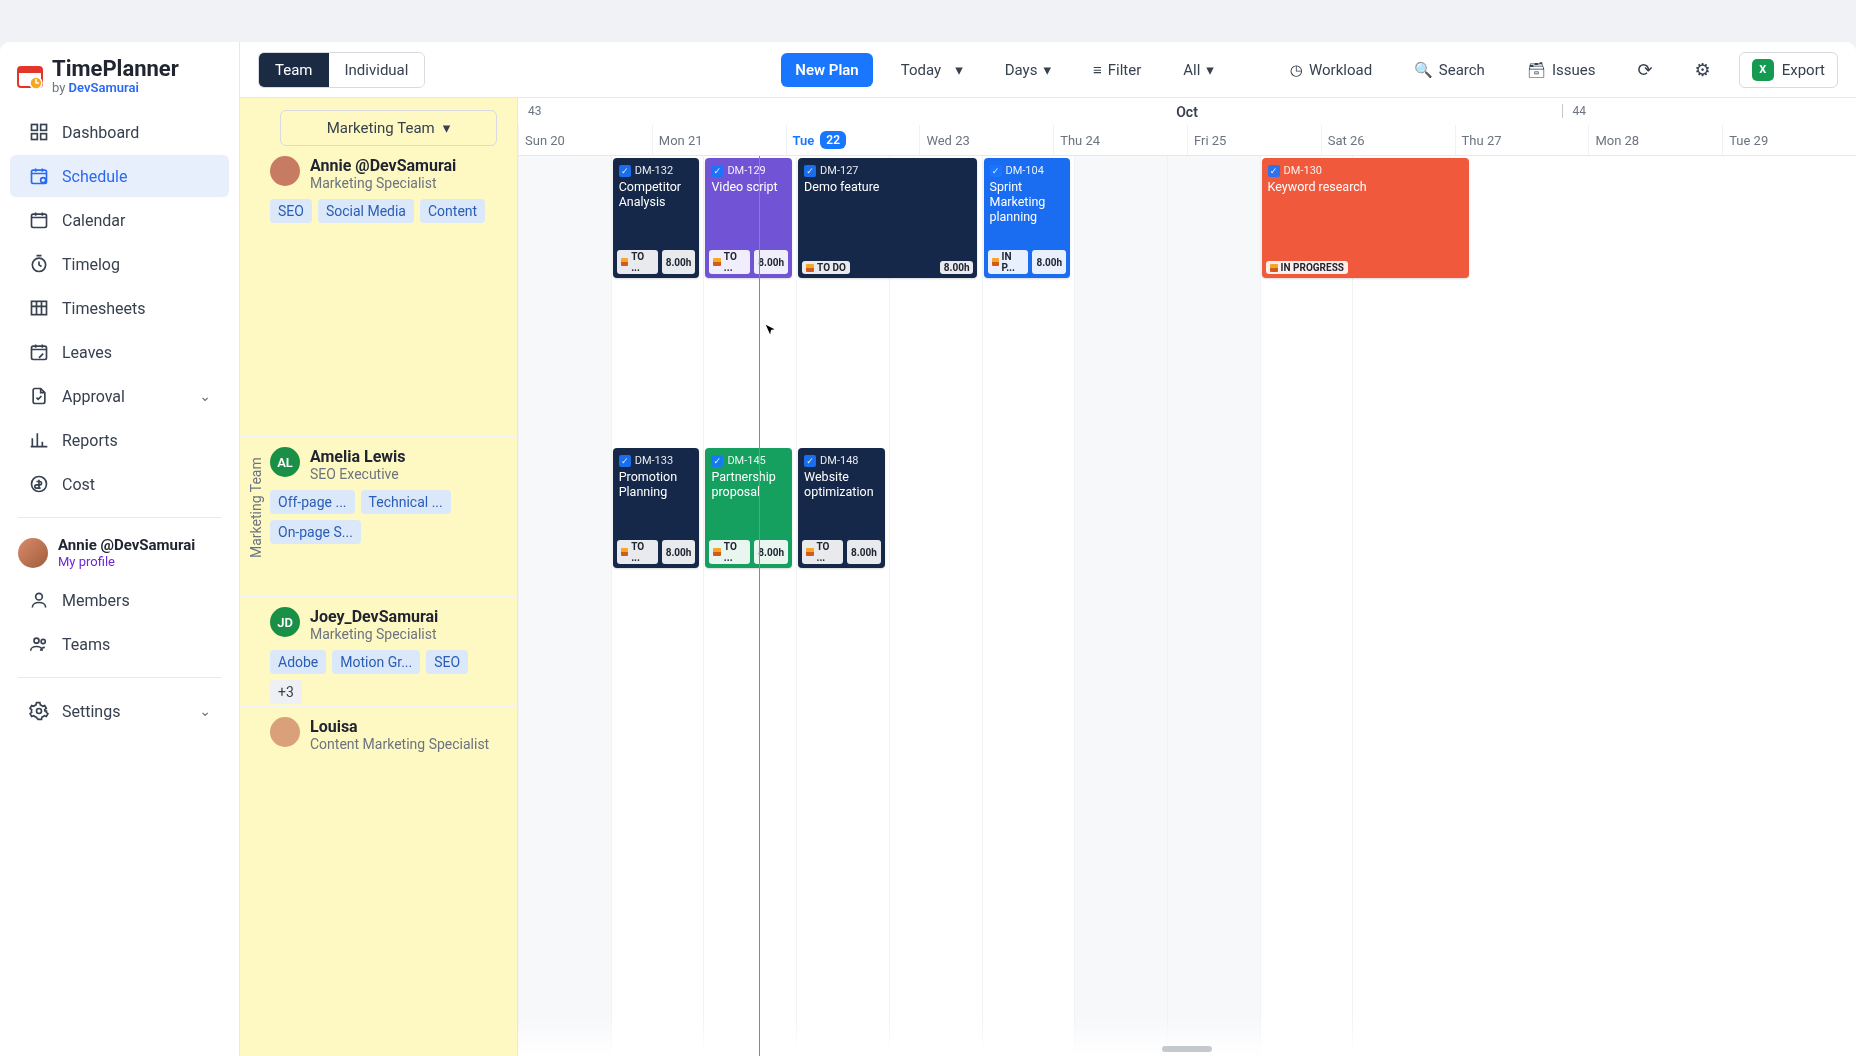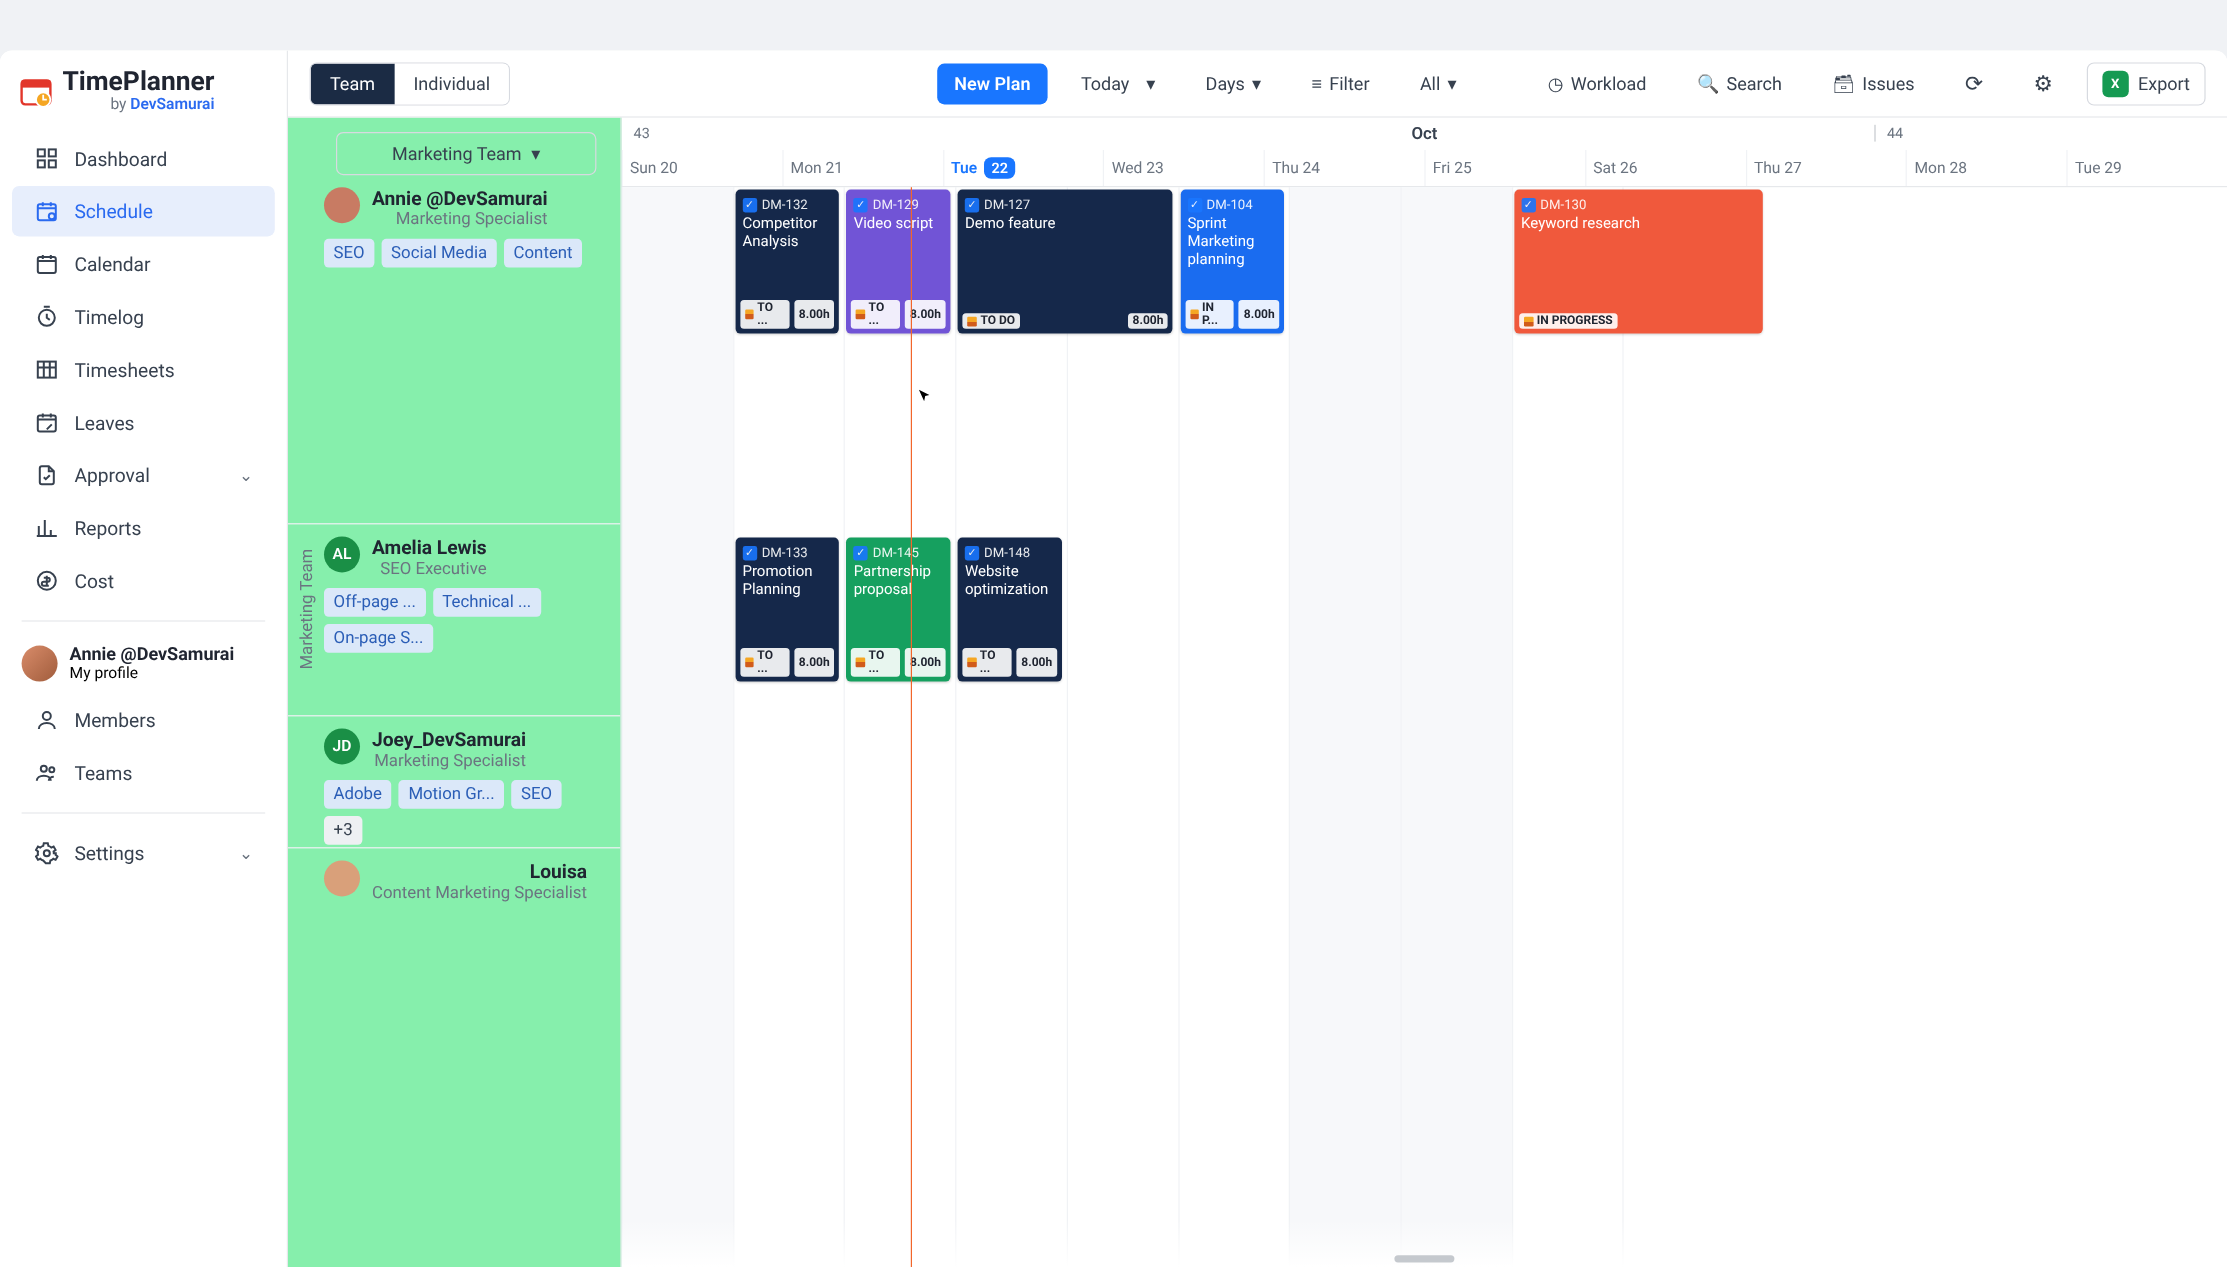--- a/index.html
+++ b/index.html
@@ -4,55 +4,55 @@
 <style>
 * { margin:0; padding:0; box-sizing:border-box; font-family: -apple-system, BlinkMacSystemFont, "Segoe UI", Roboto, sans-serif; }
 html,body { width:1856px; height:1056px; overflow:hidden; background:#fff; }
 .frame { position:relative; width:1856px; height:1056px; background:#f0f2f5; display:flex; }
 .frame-inner { position:absolute; left:0; top:42px; right:0; bottom:0; display:flex; background:#fff; border-radius:10px 10px 0 0; overflow:hidden; }
 
 
 .sidebar { width:240px; background:#fff; border-right:1px solid #e6e8eb; display:flex; flex-direction:column; padding:10px 0; overflow-y:auto; }
 .sidebar::-webkit-scrollbar{width:10px;}
 .sidebar::-webkit-scrollbar-thumb{background:#c5c9ce;border-radius:6px;}
-.logo-row { display:flex; align-items:center; gap:8px; padding:6px 16px 14px;text-align:right; }
+.logo-row { display:flex; align-items:center; gap:8px; padding:6px 16px 14px; }
 .logo-icon { width:28px; height:28px; }
 .logo-text .brand { font-size:22px; font-weight:700; color:#202531; line-height:1; }
 .logo-text .sub   { font-size:13px; color:#6b7480; }
 .logo-text .sub b { color:#2a6af0; font-weight:600; }
 
 .nav-item { display:flex; align-items:center; gap:12px; padding:10px 18px; font-size:16px; color:#37414f; cursor:pointer; border-radius:6px; margin:2px 10px; }
 .nav-item.active { background:#e7eefc; color:#2a6af0; }
 .nav-item .chev { margin-left:auto; color:#6b7480; font-size:14px;}
 .nav-icon { width:22px; height:22px; display:flex; align-items:center; justify-content:center; color:#37414f;}
 .nav-item.active .nav-icon{color:#2a6af0;}
 .sep { height:1px; background:#e6e8eb; margin:10px 18px; }
 
 .profile-row { display:flex; gap:10px; padding:8px 18px; align-items:center; }
 .avatar { width:30px; height:30px; border-radius:50%; background:#c89; display:flex; align-items:center;justify-content:center; color:#fff; font-size:12px; font-weight:600; overflow:hidden;}
 .profile-row .name { font-size:15px; font-weight:700; color:#202531; }
-.profile-row .sub  { font-size:13px; color:#000000; }
+.profile-row .sub  { font-size:13px; color:#6d28d9; }
 
 
 .main { flex:1; display:flex; flex-direction:column; overflow:hidden; }
 
 
 .toolbar { height:56px; display:flex; align-items:center; padding:0 18px; gap:14px; border-bottom:1px solid #e6e8eb; background:#fff; }
 .seg { display:flex; border:1px solid #d7dae0; border-radius:6px; overflow:hidden; }
 .seg .seg-btn { padding:8px 16px; font-size:15px; color:#37414f; background:#fff; cursor:pointer; }
 .seg .seg-btn.on { background:#1b2b44; color:#fff; }
 .btn { padding:8px 14px; font-size:15px; border-radius:6px; cursor:pointer; color:#37414f; display:flex; align-items:center; gap:6px;}
 .btn.primary { background:#1976ff; color:#fff; font-weight:600; }
 .spacer { flex:1; }
 .export-btn { background:#fff; border:1px solid #d7dae0; padding:6px 12px; border-radius:6px; display:flex; align-items:center; gap:8px; font-size:15px; color:#37414f; cursor:pointer;}
 .export-badge{width:22px;height:22px;background:#159a52;border-radius:5px;display:flex;align-items:center;justify-content:center;color:#fff;font-size:11px;font-weight:700;}
 
 
 .board { flex:1; display:flex; overflow:hidden; position:relative; }
-.team-col { width:278px; border-right:1px solid #e6e8eb; display:flex; flex-direction:column; position:relative; background:#86efac;text-align:right;}
+.team-col { width:278px; border-right:1px solid #e6e8eb; display:flex; flex-direction:column; position:relative; background:#fef9c3;}
 .team-selector { display:flex; align-items:center; justify-content:center; gap:8px; margin:12px 20px 0 40px; padding:8px 14px; border:1px solid #d7dae0; border-radius:6px; font-size:15px; color:#37414f; cursor:pointer;}
 .vlabel { position:absolute; left:8px; top:300px; transform:rotate(-90deg); transform-origin:left top; font-size:14px; color:#6b7480; white-space:nowrap; }
 .people { flex:1; overflow:hidden; }
 .person { padding:10px 12px 10px 30px; border-top:1px solid #f0f2f5;}
 .person:first-child{border-top:none;}
 .p-head { display:flex; gap:10px; align-items:flex-start; }
 .p-avatar { width:30px;height:30px;border-radius:50%;display:flex;align-items:center;justify-content:center;color:#fff;font-weight:600;font-size:13px;}
 .p-name { font-size:16px; font-weight:700; color:#202531; }
 .p-role { font-size:14px; color:#6b7480; }
 .tags { display:flex; flex-wrap:wrap; gap:6px; margin-top:8px; }

